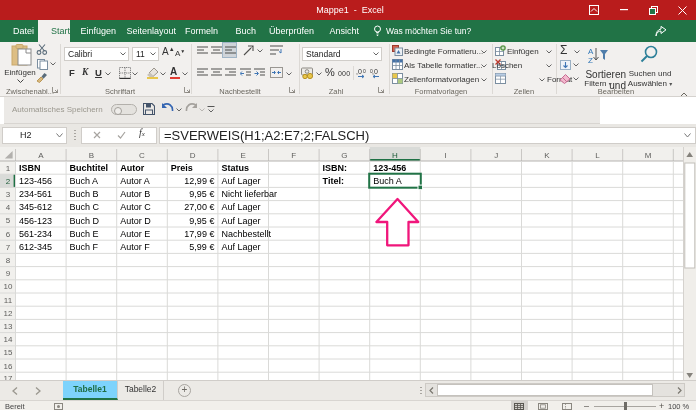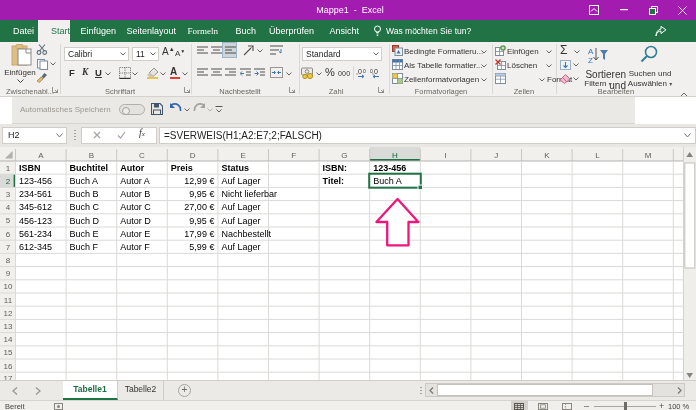--- a/index.html
+++ b/index.html
@@ -1,23 +1,23 @@
 <!DOCTYPE html>
 <html><head><meta charset="utf-8">
 <style>
 html,body{margin:0;padding:0;}
 body{width:696px;height:410px;overflow:hidden;font-family:"Liberation Sans",sans-serif;background:#fff;position:relative;}
 .abs{position:absolute;}
-#titlebar{left:0;top:0;width:696px;height:20px;background:#a21caf;color:#fff;}
+#titlebar{left:0;top:0;width:696px;height:20px;background:#b91c1c;color:#fff;}
 #tabrow{left:0;top:20px;width:696px;height:22px;background:#217346;color:#fff;}
 .ttab{position:absolute;top:0;height:22px;line-height:22px;font-size:9px;color:#fff;text-align:right;}
 #ribbon{left:0;top:42px;width:696px;height:54px;background:#f2f0ee;border-bottom:1px solid #d5d2ce;}
 .gsep{position:absolute;top:2px;width:1px;height:50px;background:#dcd9d5;}
 .glabel{position:absolute;top:44.5px;font-size:7.5px;color:#6a675f;width:100px;text-align:center;}
-#qat{left:12px;top:97px;width:596px;height:26px;background:#ebe9e6;border-bottom:1px solid #d8d5d1;padding-left:27px;}
+#qat{left:4px;top:97px;width:596px;height:26px;background:#ebe9e6;border-bottom:1px solid #d8d5d1;}
 #fbar{left:0;top:124px;width:696px;height:23px;background:#e9e7e3;}
 .wbox{position:absolute;background:#fff;border:1px solid #d0cdc9;box-sizing:border-box;}
 #sheetarea{left:0;top:147px;width:696px;height:234px;background:#fff;}
 #tabbar{left:0;top:380px;width:696px;height:20px;background:#eceae6;border-top:1px solid #d0cdc9;box-sizing:border-box;}
 #statusbar{left:0;top:400px;width:696px;height:10px;background:#f1efeb;border-top:1px solid #d8d5d1;box-sizing:border-box;font-size:7.5px;color:#444;}
 .ric{position:absolute;font-size:8px;color:#333;}
 svg{display:block;}
 </style></head>
 <body>
 
@@ -37,21 +37,21 @@
   <svg class="abs" style="left:678px;top:6px" width="9" height="9" viewBox="0 0 9 9">
       <path d="M0.5 0.5 L8.5 8.5 M8.5 0.5 L0.5 8.5" stroke="#fff" stroke-width="1"></path>
     </svg>
 </div>
 
 <div class="abs" id="tabrow">
   <div class="ttab" style="left:8px;width:26px;">Datei</div>
   <div class="ttab" style="left:38px;width:32px;background:#f2f0ee;color:#217346;">Start</div>
   <div class="ttab" style="left:76px;width:40px;">Einfügen</div>
   <div class="ttab" style="left:122px;width:54px;">Seitenlayout</div>
-  <div class="ttab" style="left:182px;width:36px;font-family:Liberation Serif, serif;">Formeln</div>
+  <div class="ttab" style="left:182px;width:36px;">Formeln</div>
   <div class="ttab" style="left:226px;width:30px;">Buch</div>
   <div class="ttab" style="left:266px;width:48px;">Überprüfen</div>
   <div class="ttab" style="left:325px;width:34px;">Ansicht</div>
   <svg class="abs" style="left:373px;top:5px" width="9" height="12" viewBox="0 0 9 12">
       <circle cx="4.5" cy="4" r="3" fill="none" stroke="#fff" stroke-width="1"></circle>
       <path d="M3.2 7.5 h2.6 M3.5 9 h2 M3.8 10.5 h1.4" stroke="#fff" stroke-width="0.9"></path>
     </svg>
   <div class="ttab" style="left:386px;width:110px;text-align:left;font-size:8.5px;">Was möchten Sie tun?</div>
   <svg class="abs" style="left:655px;top:6px" width="13" height="11" viewBox="0 0 13 11">
       <path d="M1 10 C1.5 6.5 3.5 5 6 5 V7.5 L11 3.8 L6 0.4 V3 C2.8 3.4 1 6.5 1 10 Z" fill="none" stroke="#fff" stroke-width="1"></path>
@@ -272,21 +272,21 @@
     </svg>
   <div class="ric" style="left:507px;top:4.5px;">Einfügen</div>
   <svg class="abs" style="left:546px;top:8px" width="6" height="4" viewBox="0 0 6 4">
       <path d="M0.5 0.5 L3 3 L5.5 0.5" fill="none" stroke="#555" stroke-width="0.9"></path>
     </svg>
   <svg class="abs" style="left:495px;top:17px" width="11" height="11" viewBox="0 0 11 11">
       <rect x="2.5" y="2.5" width="8" height="8" fill="#fff" stroke="#7b8ea0"></rect>
       <path d="M2.5 6.5 h8 M6.5 2.5 v8" stroke="#7b8ea0" stroke-width="0.8"></path>
       <path d="M0.5 0.5 L5.5 5.5 M5.5 0.5 L0.5 5.5" stroke="#c0392b" stroke-width="1.3"></path>
     </svg>
-  <div class="ric" style="left:507px;top:18.5px;text-align:right;">Löschen</div>
+  <div class="ric" style="left:492px;top:18.5px;text-align:right;">Löschen</div>
   <svg class="abs" style="left:546px;top:22px" width="6" height="4" viewBox="0 0 6 4">
       <path d="M0.5 0.5 L3 3 L5.5 0.5" fill="none" stroke="#555" stroke-width="0.9"></path>
     </svg>
   <svg class="abs" style="left:495px;top:31px" width="11" height="11" viewBox="0 0 11 11">
       <rect x="0.5" y="0.5" width="10" height="10" fill="#fff" stroke="#7b8ea0"></rect>
       <rect x="0.5" y="0.5" width="10" height="2.6" fill="#b8cce4"></rect>
       <path d="M0.5 3.1 h10 M0.5 6.2 h10 M5.5 3.1 v7.4" stroke="#7b8ea0" stroke-width="0.7"></path>
     </svg>
   <div class="ric" style="left:507px;top:32.5px;margin-left:40px;">Format</div>
   <svg class="abs" style="left:539px;top:36px" width="6" height="4" viewBox="0 0 6 4">
@@ -352,35 +352,35 @@
       <path d="M0.5 0.5 L3 3 L5.5 0.5" fill="none" stroke="#b3b0ab" stroke-width="0.9"></path>
     </svg>
   <svg class="abs" style="left:203px;top:9px" width="8" height="7" viewBox="0 0 8 7">
       <path d="M0.5 0.5 h7" stroke="#555"></path>
       <path d="M1.5 3.5 L4 6 L6.5 3.5" fill="none" stroke="#555" stroke-width="0.9"></path>
     </svg>
 </div>
 
 <div class="abs" id="fbar">
   <div class="wbox" style="left:2px;top:2.5px;width:65px;height:17px;"></div>
-  <div class="abs" style="left:8px;top:2.5px;font-size:9px;color:#222;line-height:17px;">H2</div>
+  <div class="abs" style="left:20px;top:2.5px;font-size:9px;color:#222;line-height:17px;">H2</div>
   <svg class="abs" style="left:56px;top:9px" width="7" height="5" viewBox="0 0 7 5">
       <path d="M0.5 0.5 L3.5 4 L6.5 0.5" fill="none" stroke="#777" stroke-width="1"></path>
     </svg>
   <div class="abs" style="left:74px;top:5px;width:2px;height:12px;background-image:radial-gradient(#a8a5a0 40%,transparent 45%);background-size:2px 3px;"></div>
   <div class="wbox" style="left:81px;top:2.5px;width:76px;height:17px;"></div>
   <svg class="abs" style="left:93px;top:7px" width="8" height="8" viewBox="0 0 8 8">
       <path d="M1 1 L7 7 M7 1 L1 7" stroke="#a7a4a0" stroke-width="1.2"></path>
     </svg>
   <svg class="abs" style="left:117px;top:7px" width="9" height="8" viewBox="0 0 9 8">
       <path d="M1 4.5 L3.5 7 L8 1" fill="none" stroke="#a7a4a0" stroke-width="1.2"></path>
     </svg>
   <div class="abs" style="left:139px;top:3px;font-size:10px;font-style:italic;color:#3a3a3a;font-family:'Liberation Serif',serif;"><i>f</i><span style="font-size:7px;">x</span></div>
   <div class="wbox" style="left:159px;top:2.5px;width:537px;height:17px;"></div>
-  <div class="abs" style="left:164px;top:2.5px;font-size:10px;color:#222;line-height:17px;">=SVERWEIS(H1;A2:E7;2;FALSCH)</div>
+  <div class="abs" style="left:164px;top:2.5px;font-size:13px;color:#222;line-height:17px;">=SVERWEIS(H1;A2:E7;2;FALSCH)</div>
   <svg class="abs" style="left:684px;top:9px" width="7" height="5" viewBox="0 0 7 5">
       <path d="M0.5 0.5 L3.5 4 L6.5 0.5" fill="none" stroke="#777" stroke-width="1"></path>
     </svg>
 </div>
 
 <div class="abs" id="sheetarea">
 <svg width="696" height="234" viewBox="0 0 696 234" font-family="Liberation Sans, sans-serif">
 
   <rect x="0" y="0" width="683.5" height="14" fill="#f1f0ed"></rect>
   <rect x="0" y="14" width="15.5" height="220" fill="#f1f0ed"></rect>
@@ -537,21 +537,21 @@
   <rect x="684.8" y="16" width="10" height="105" fill="#fff" stroke="#c2bfba"></rect>
   <polygon points="689.7,231 693,226 686.4,226" fill="#85827c"></polygon>
 </svg>
 </div>
 
 <div class="abs" id="tabbar">
   <svg class="abs" style="left:12px;top:6px" width="32" height="8" viewBox="0 0 32 8">
       <path d="M5 0.5 L1 4 L5 7.5" fill="none" stroke="#9a978f" stroke-width="1.3"></path>
       <path d="M24 0.5 L28 4 L24 7.5" fill="none" stroke="#9a978f" stroke-width="1.3"></path>
     </svg>
-  <div class="abs" style="left:63px;top:0px;width:55px;height:19px;background:#ffffff;border-right:1px solid #d0cdc9;box-sizing:border-box;border-bottom:2px solid #217346;text-align:center;font-size:8.5px;font-weight:bold;color:#1e6e44;line-height:17px;">Tabelle1</div>
+  <div class="abs" style="left:63px;top:0px;width:55px;height:19px;background:#7dd3fc;border-right:1px solid #d0cdc9;box-sizing:border-box;border-bottom:2px solid #217346;text-align:center;font-size:8.5px;font-weight:bold;color:#1e6e44;line-height:17px;">Tabelle1</div>
   <div class="abs" style="left:118px;top:0px;width:46px;height:19px;border-right:1px solid #d0cdc9;box-sizing:border-box;text-align:center;font-size:8.5px;color:#333;line-height:17px;">Tabelle2</div>
   <div class="abs" style="left:178px;top:3px;width:13px;height:13px;border:1px solid #a8a5a0;border-radius:50%;box-sizing:border-box;color:#6d6a64;font-size:10px;line-height:10.5px;text-align:center;">+</div>
 
   <div class="abs" style="left:420px;top:5px;width:2px;height:10px;background-image:radial-gradient(#a8a5a0 40%,transparent 45%);background-size:2px 3px;"></div>
   <div class="abs" style="left:425px;top:2px;width:260px;height:14px;background:#e4e2de;border:1px solid #cdcac5;box-sizing:border-box;"></div>
   <svg class="abs" style="left:429px;top:6px" width="5" height="7" viewBox="0 0 5 7">
       <path d="M4 0.5 L1 3.5 L4 6.5" fill="none" stroke="#7a776f" stroke-width="1.2"></path>
     </svg>
   <div class="abs" style="left:437px;top:3px;width:216px;height:12px;background:#fff;border:1px solid #c5c2bd;box-sizing:border-box;"></div>
   <svg class="abs" style="left:677px;top:6px" width="5" height="7" viewBox="0 0 5 7">

